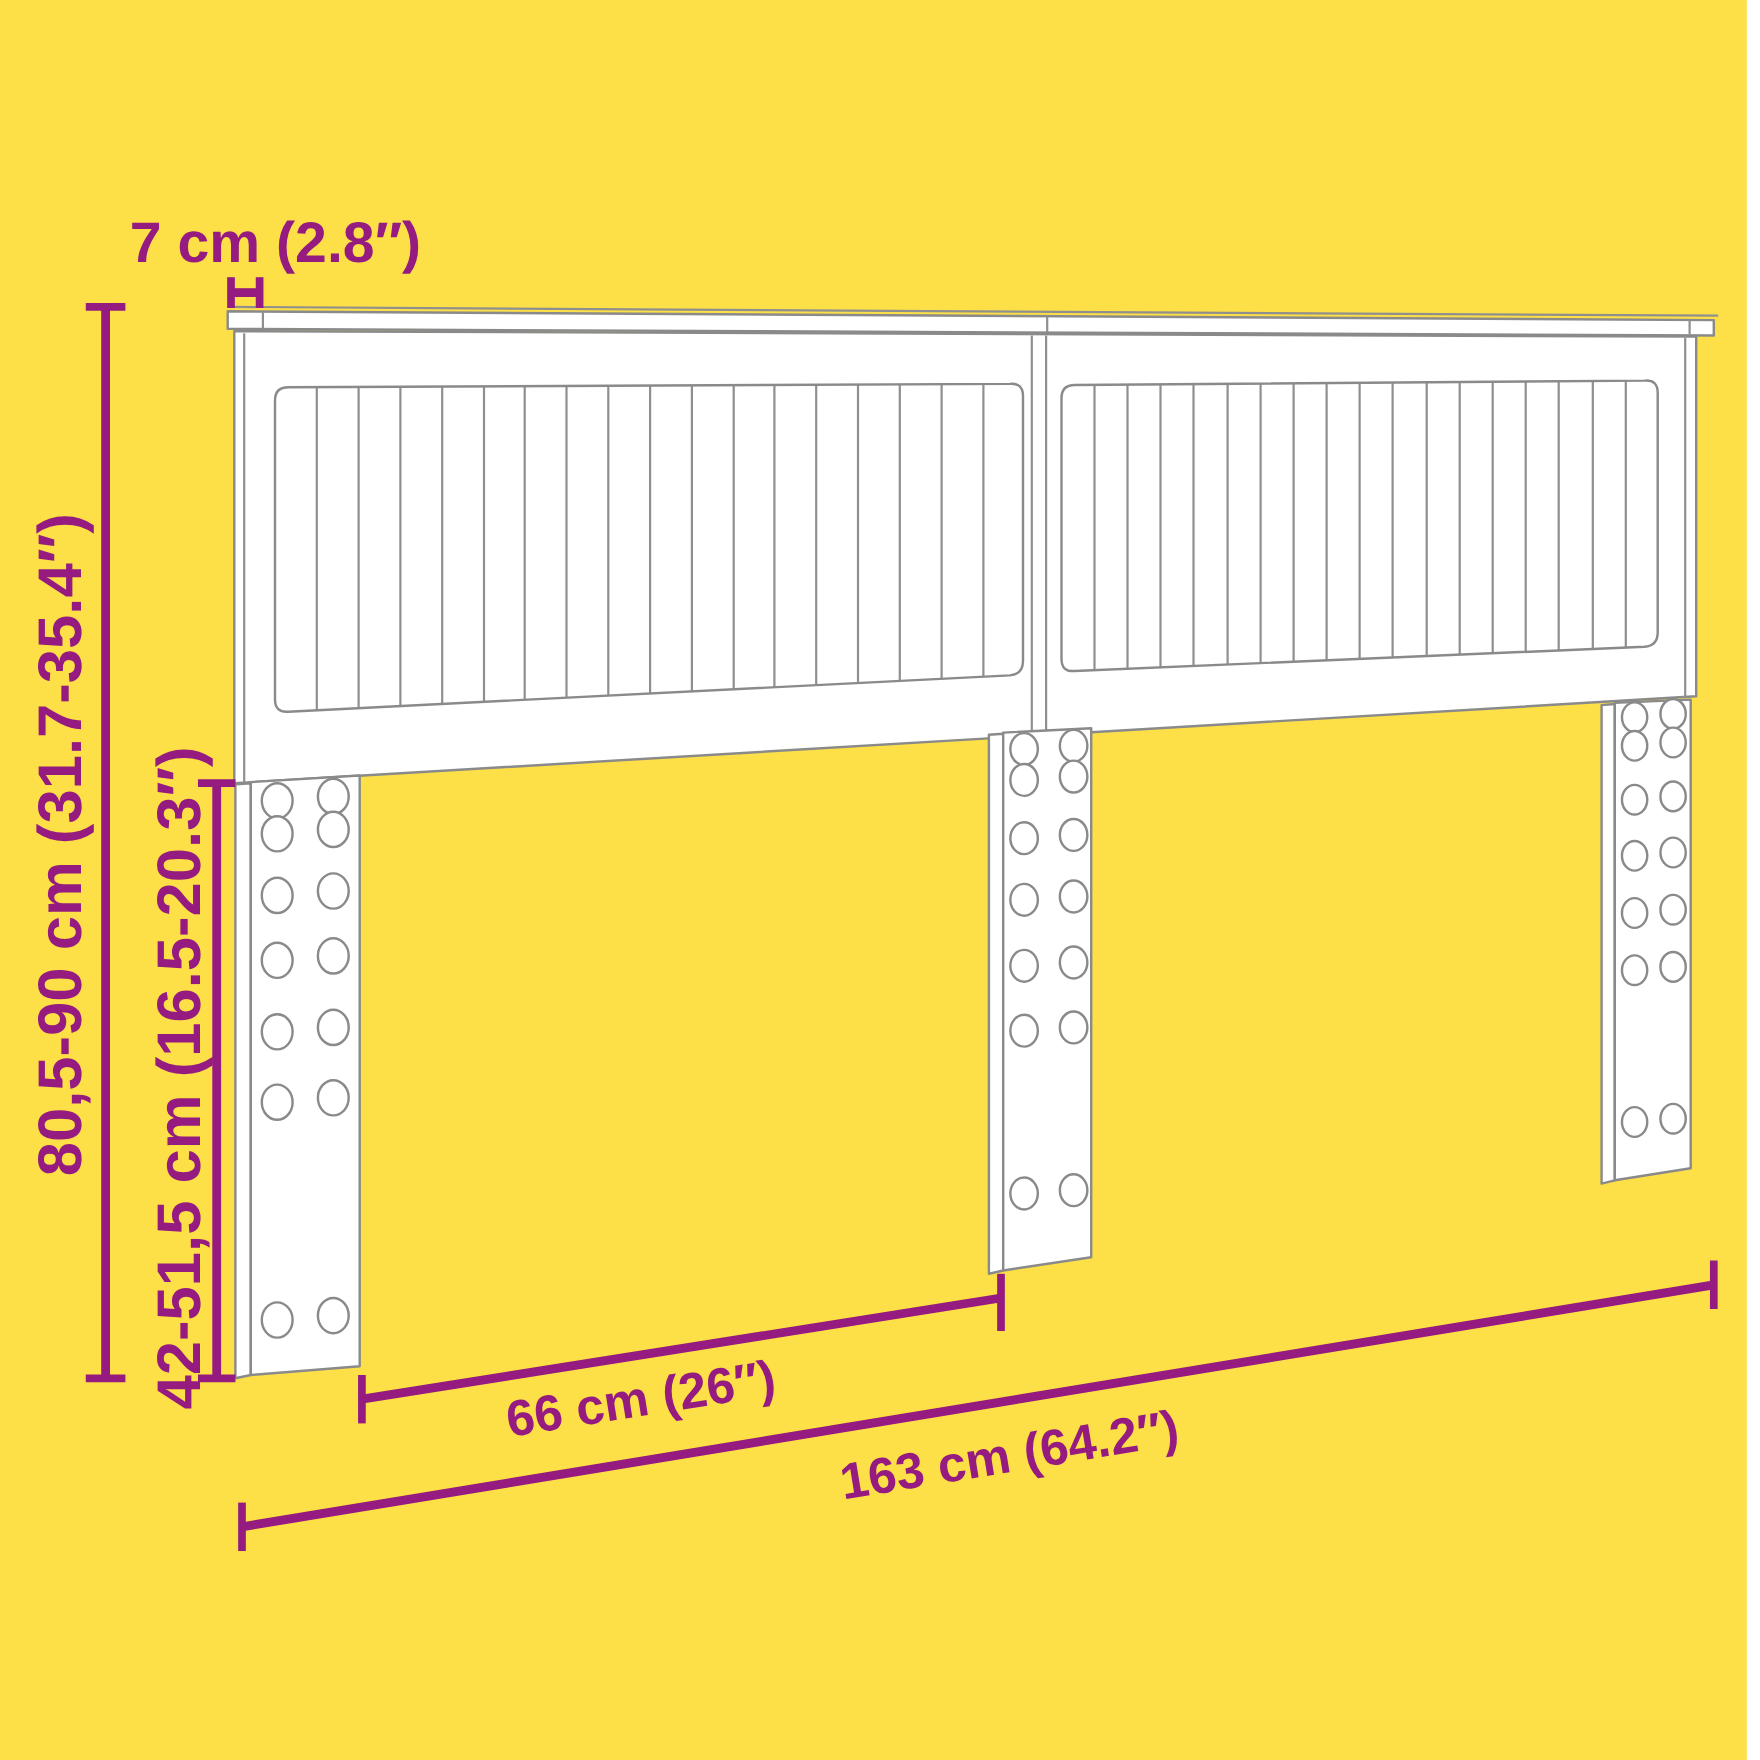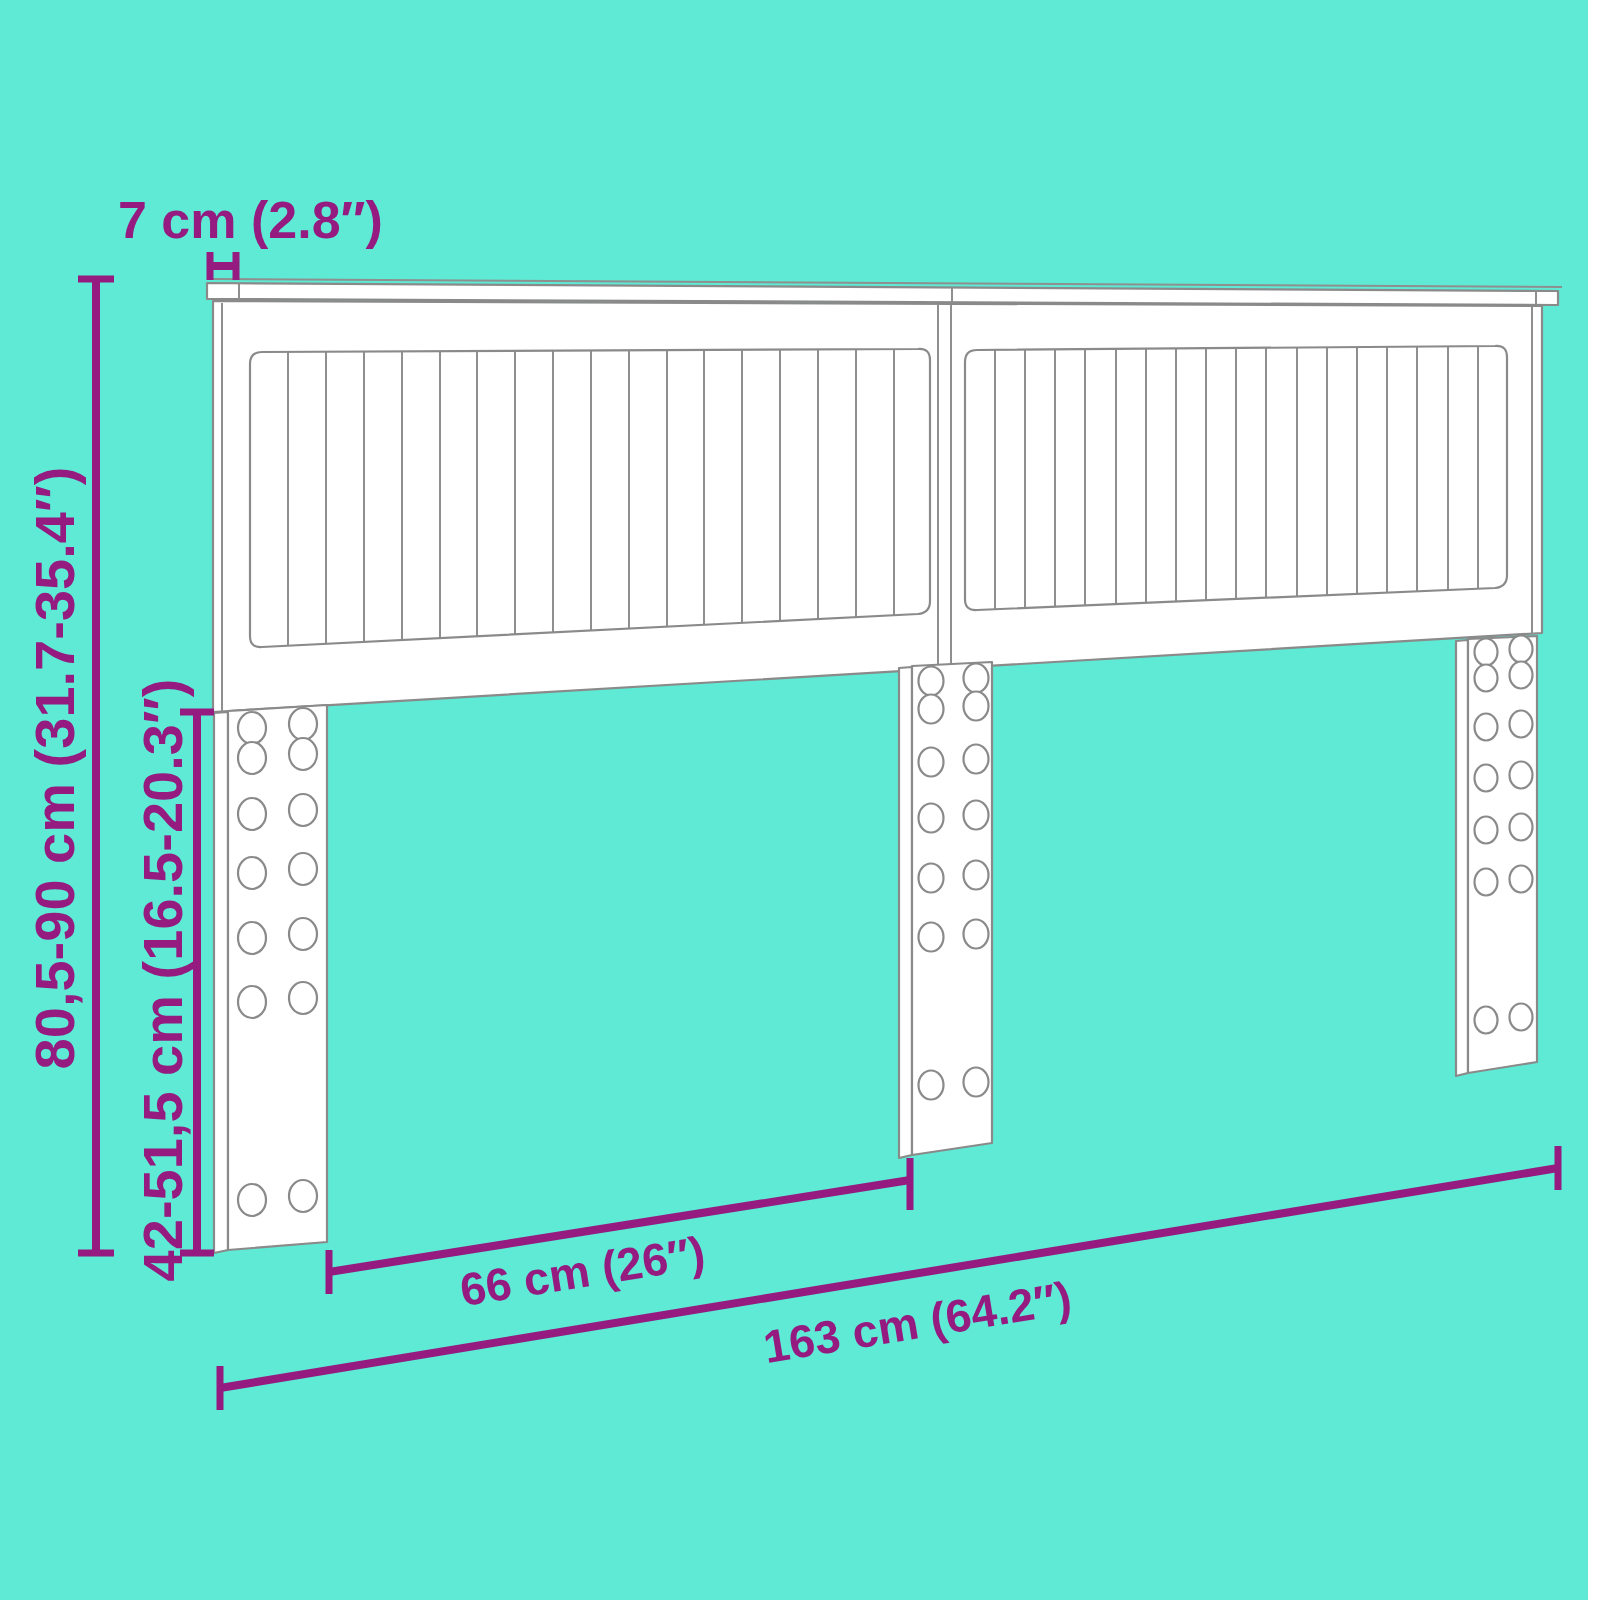--- a/index.html
+++ b/index.html
@@ -1,20 +1,20 @@
 <!DOCTYPE html>
 <html><head>
 <meta charset="utf-8">
 <style>
   html, body { margin: 0; padding: 0; background: #ffffff; }
   .stage {
     position: relative;
     width: 1588px;
     height: 1600px;
-    background: #5eead4;
+    background: #fde047;
     overflow: hidden;
     font-family: "Liberation Sans", sans-serif;
   }
   svg { position: absolute; left: 0; top: 0; }
   .ol   { stroke: #8a8a8a; stroke-width: 2.2; fill: none; stroke-linejoin: round; stroke-linecap: round; }
   .olf  { stroke: #8a8a8a; stroke-width: 2.2; fill: #ffffff; stroke-linejoin: round; }
   .thin { stroke: #8f8f8f; stroke-width: 2; fill: none; }
   .hole { stroke: #8a8a8a; stroke-width: 2.2; fill: #ffffff; }
   .dim      { stroke: #951b81; fill: none; stroke-linecap: butt; }
   .dim-line { stroke-width: 8; }

